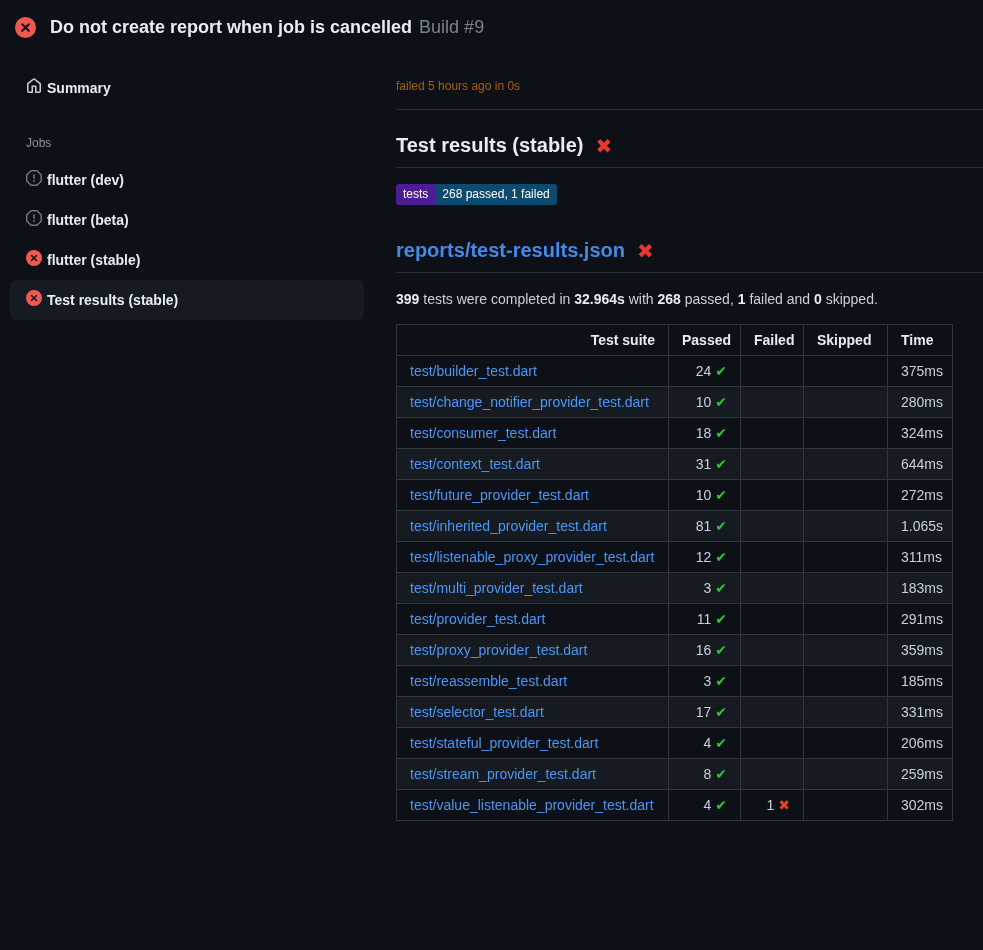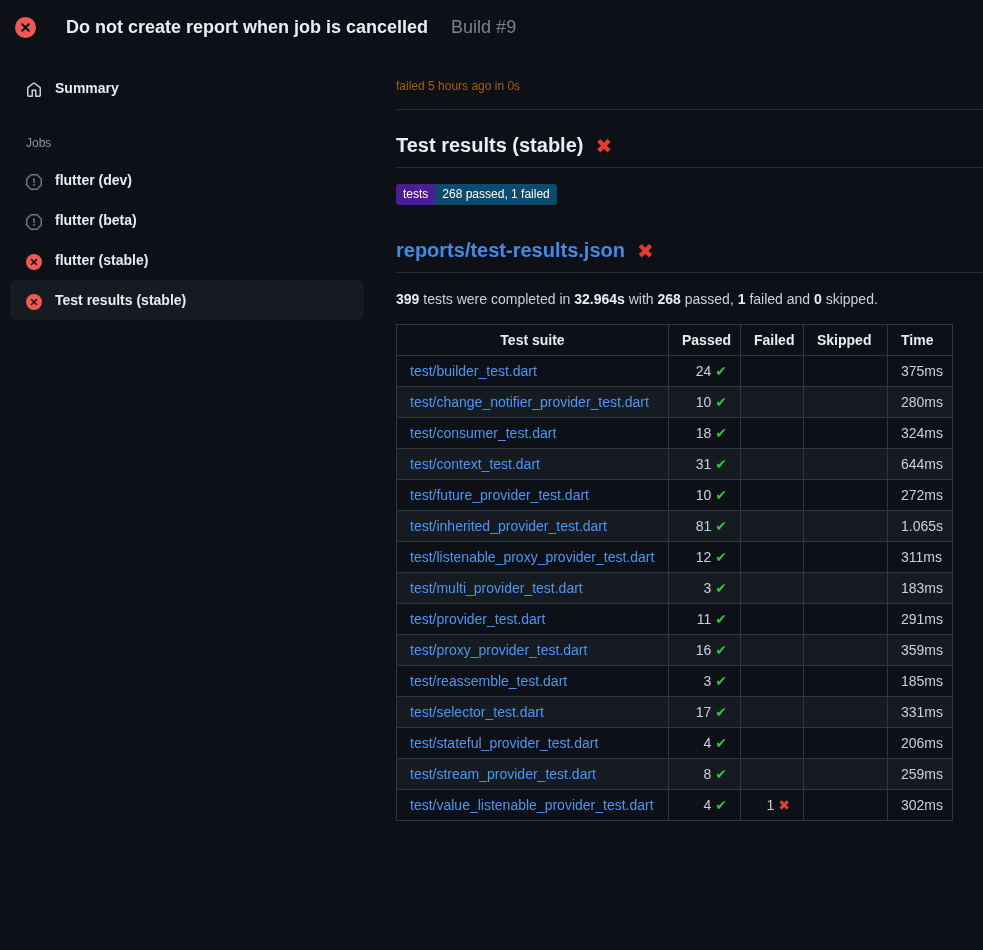--- a/index.html
+++ b/index.html
@@ -10,33 +10,32 @@
     color: #c9d1d9;
     font-family: "Liberation Sans", "DejaVu Sans", sans-serif;
     font-size: 14px;
     overflow: hidden;
   }
 
   
   .app-header {
     display: flex; align-items: center;
     padding: 17px 20px 14px 15px;
-    gap: 16px;
   }
   .app-header .status-icon { width: 21px; height: 21px; flex: 0 0 21px; }
   .app-title { margin-left: 14px; font-size: 18px; font-weight: 700; color: #e6edf3; }
   .app-build { margin-left: 7px; font-size: 18px; font-weight: 400; color: #768390; }
 
   
   .layout { display: flex; align-items: flex-start; }
 
   
   .sidebar { flex: 0 0 396px; width: 396px; padding: 16px 32px 0 10px; }
   .side-item {
-    display: flex; align-items: flex-end; gap: 13px;
+    display: flex; align-items: flex-start; gap: 5px;
     padding: 10px 16px; border-radius: 6px;
     font-weight: 700; color: #e6edf3; cursor: pointer;
     line-height: 20px;
   }
   .side-item.selected { background: #161b22; }
   .side-item .icon16 { width: 16px; height: 16px; flex: 0 0 16px; }
   .jobs-label { color: #8b949e; font-size: 12px; margin: 28px 0 10px 16px; }
 
   
   .main { flex: 1 1 auto; min-width: 0; padding-top: 21px; }
@@ -66,21 +65,21 @@
   
   table.results {
     border-collapse: collapse; table-layout: fixed;
     margin-top: 17px; font-size: 14px; width: 556px;
   }
   table.results th, table.results td {
     border: 1px solid #30363d; padding: 7px 13px;
     overflow: hidden; white-space: nowrap;
   }
   table.results th { font-weight: 700; color: #e6edf3; text-align: left; }
-  table.results th.col-suite { text-align: center; }
+  table.results th.col-suite { text-align: right; }
   table.results td { color: #c9d1d9; }
   table.results td.cell-num, table.results td.cell-time { text-align: right; }
   table.results tbody tr:nth-child(2n) td { background: #161b22; }
   .suite-link { color: #4c96f2; text-decoration: none; cursor: pointer; }
   .check-glyph { color: #35c03b; margin-left: 4px; }
   .xmark-glyph { color: #ee3f2d; margin-left: 4px; }
 </style>
 </head>
 <body>
 

